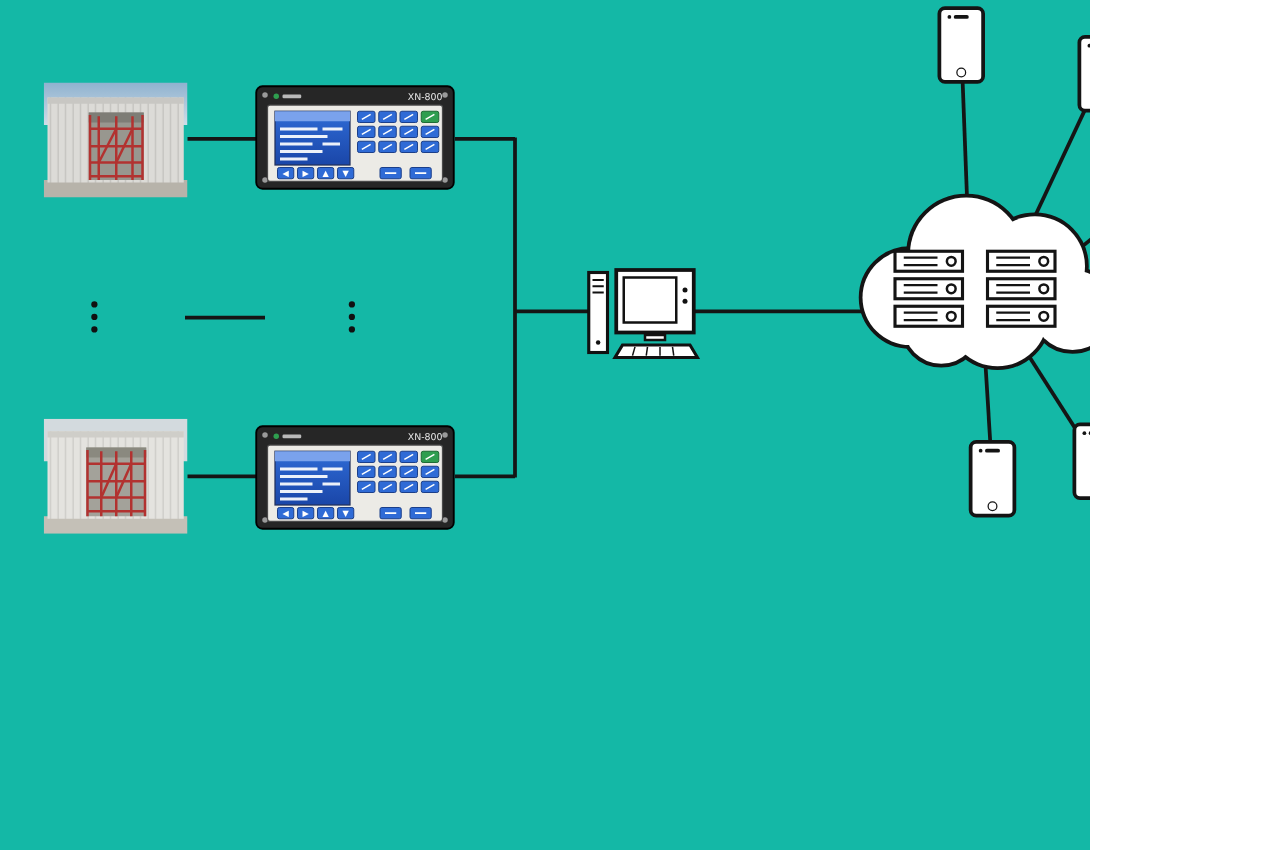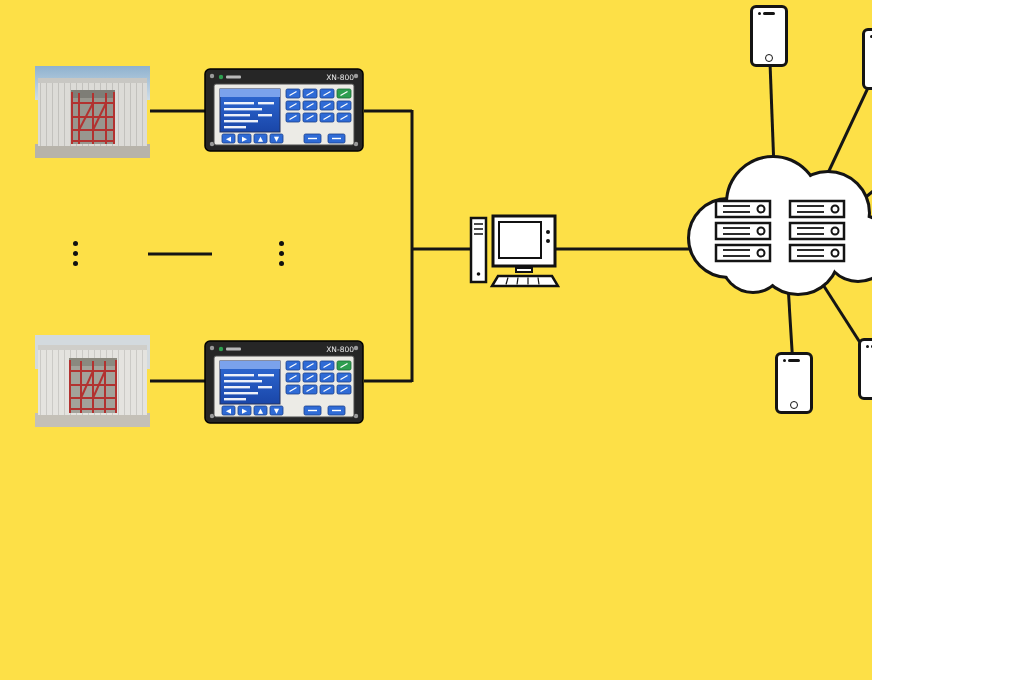--- a/index.html
+++ b/index.html
@@ -1,16 +1,16 @@
 <!DOCTYPE html>
 <html><head>
 <meta charset="utf-8">
 <style>
   html,body{margin:0;padding:0;background:#fff;}
-  .canvas{position:relative;width:872px;height:680px;background:#fde047;overflow:hidden;
+  .canvas{position:relative;width:872px;height:680px;background:#14b8a6;overflow:hidden;
           font-family:"DejaVu Sans","Liberation Sans",sans-serif;}
   .layer{position:absolute;}
   #connections{left:0;top:0;width:1020px;height:680px;}
   #connections line{stroke:#151515;stroke-width:3;}
   
   .photo{width:115px;height:92px;}
   
   .controller{width:160px;height:84px;}
   
   .vdots{display:flex;flex-direction:column;align-items:center;gap:5px;width:10px;}

